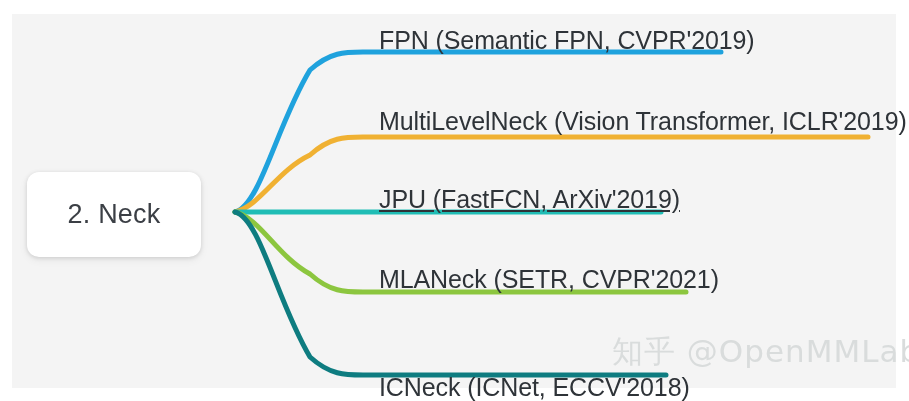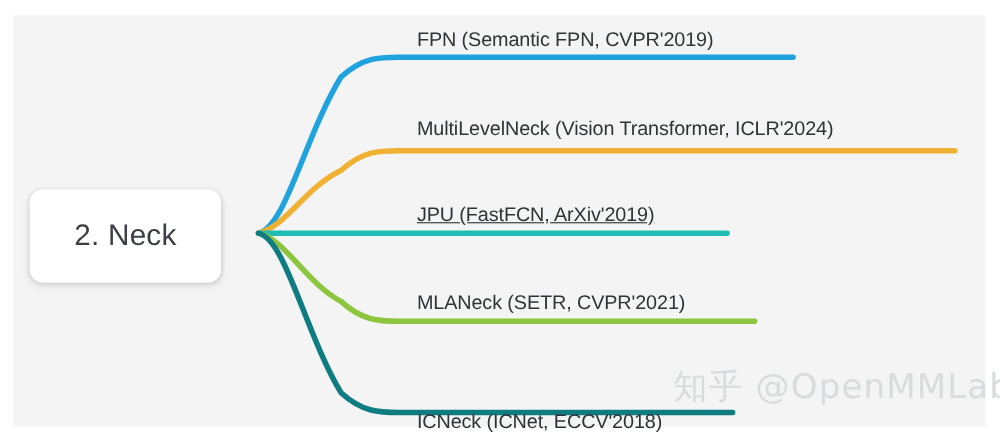--- a/index.html
+++ b/index.html
@@ -57,21 +57,21 @@
   #root-node .root-label {
     font-size: 27px;
     color: #3b3f45;
     letter-spacing: 0.2px;
     white-space: nowrap;
   }
 
   
   .leaf-label {
     position: absolute;
-    font-size: 18px;
+    font-size: 25px;
     color: #2e3338;
     white-space: nowrap;
     letter-spacing: -0.1px;
   }
 
   
   #wm-zhihu {
     position: absolute;
     left: 612px;
     top: 331px;
@@ -108,21 +108,21 @@
       <path stroke="#0e7c80" d="M235,212 C260,218 277,301.65 310,357 C330,375 345,375 363,375 L666,375"></path>
     </g>
   </svg>
 
   <div id="root-node">
     <span class="root-label">2. Neck</span>
   </div>
 
   <div class="leaf-label" style="left:379px; top:26px;">FPN (Semantic FPN, CVPR'2019)</div>
 
-  <div class="leaf-label" style="left:379px; top:107px;">MultiLevelNeck (Vision Transformer, ICLR'2024)</div>
+  <div class="leaf-label" style="left:379px; top:107px;">MultiLevelNeck (Vision Transformer, ICLR'2019)</div>
 
   <div class="leaf-label" style="left:379px; top:185px;text-decoration:underline;">JPU (FastFCN, ArXiv'2019)</div>
 
   <div class="leaf-label" style="left:379px; top:265px;">MLANeck (SETR, CVPR'2021)</div>
 
   <div class="leaf-label" style="left:379px; top:341px;margin-top:32px;">ICNeck (ICNet, ECCV'2018)</div>
 
   <div id="wm-zhihu">知乎 @OpenMMLab</div>
 
 

